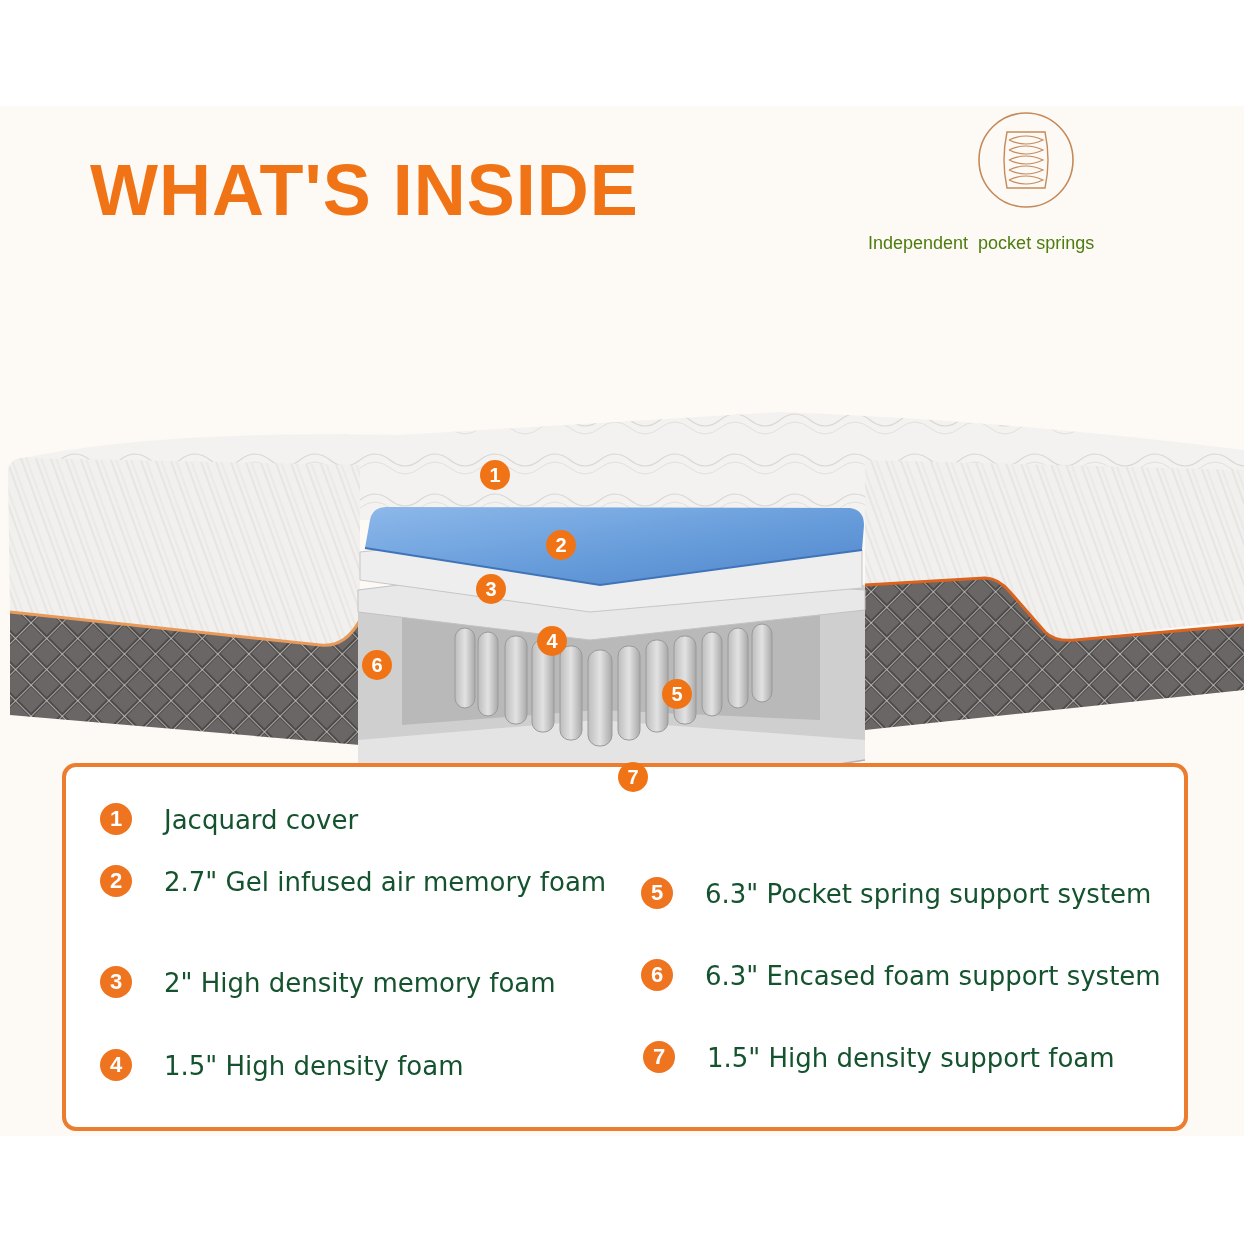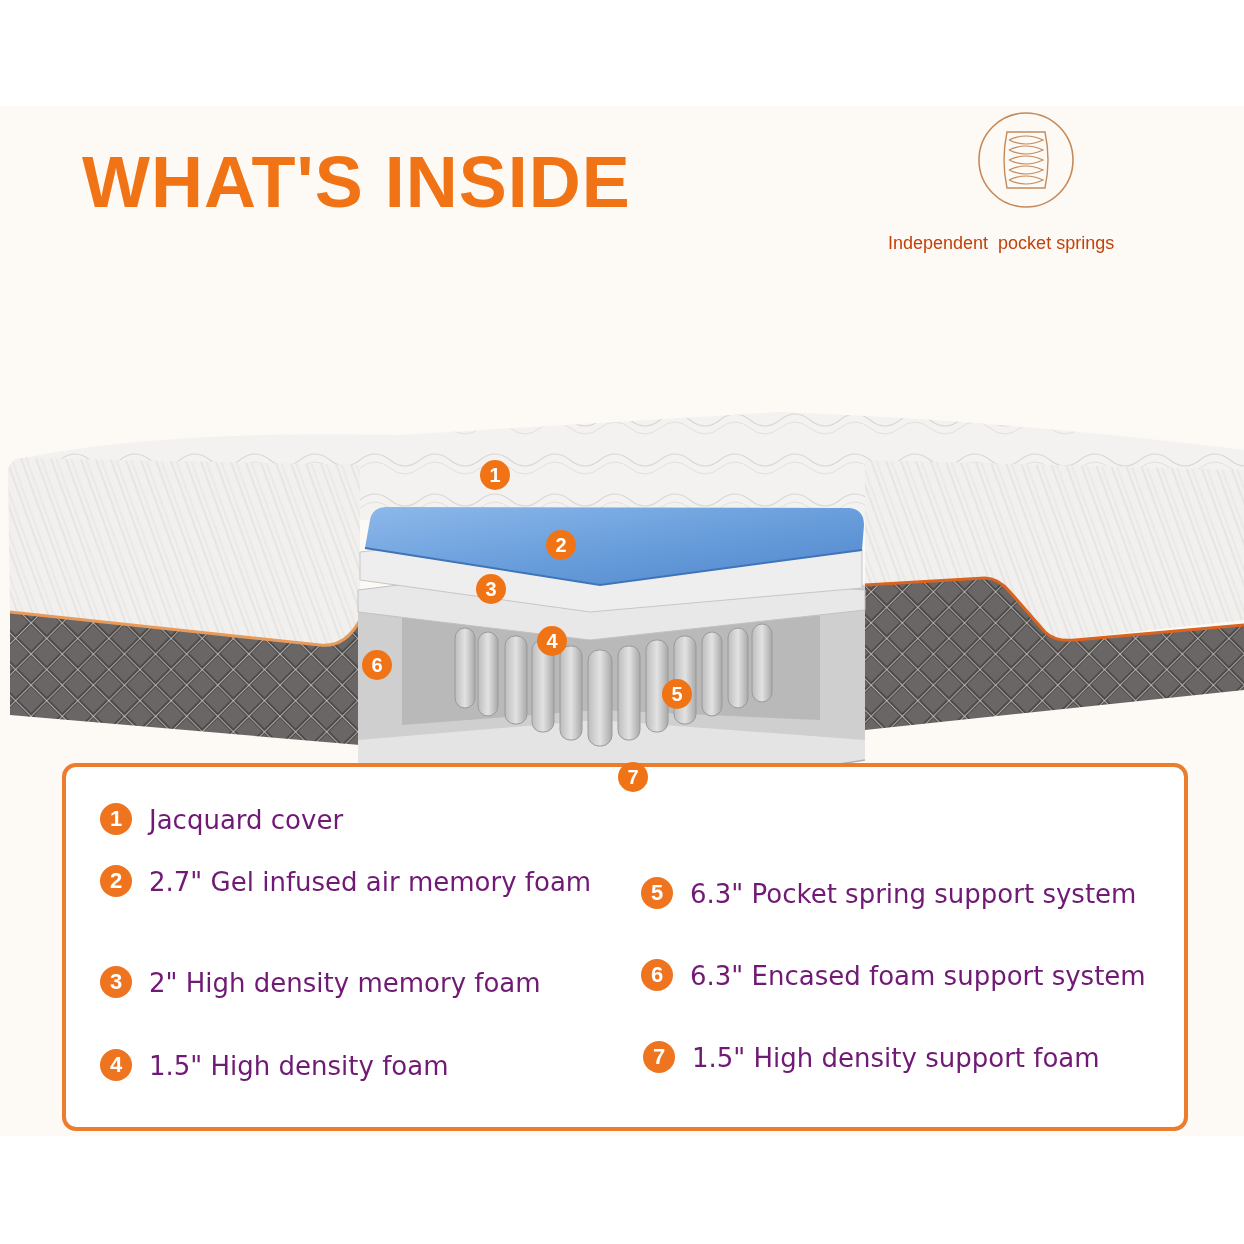--- a/index.html
+++ b/index.html
@@ -1,34 +1,34 @@
 <!DOCTYPE html>
 <html><head>
 <meta charset="utf-8">
 <style>
   html, body { margin:0; padding:0; }
   body { width:1244px; height:1244px; background:#ffffff; position:relative; overflow:hidden;
          font-family:"DejaVu Sans", "Liberation Sans", sans-serif; }
   .panel { position:absolute; left:0; top:106px; width:1244px; height:1030px; background:#fdf9f5; }
   .title { position:absolute; left:74px; top:138px; font-family:"Liberation Sans", sans-serif;
-           font-weight:bold; font-size:72px; letter-spacing:1px; color:#f07416; line-height:1; margin:8px; }
+           font-weight:bold; font-size:72px; letter-spacing:1px; color:#f07416; line-height:1; margin:16px; }
   .badge-wrap { position:absolute; left:976px; top:110px; width:100px; height:100px; }
-  .badge-label { position:absolute; left:888px; top:233px; font-size:18px; color:#c2410c;
+  .badge-label { position:absolute; left:868px; top:233px; font-size:18px; color:#4d7c0f;
                  font-family:"Liberation Sans", sans-serif; white-space:pre; }
   .scene { position:absolute; left:0; top:0; width:1244px; height:1244px; }
   .num { position:absolute; width:30px; height:30px; border-radius:50%; background:#f07416;
          color:#fff; font-family:"Liberation Sans", sans-serif; font-weight:bold; font-size:20px;
          text-align:center; line-height:30px; }
   .legend { position:absolute; left:62px; top:763px; width:1126px; height:368px; background:#ffffff;
             border:4px solid #ec7c2e; border-radius:14px; box-sizing:border-box; }
   .item { position:absolute; display:flex; align-items:flex-start; }
   .item .dot { width:32px; height:32px; border-radius:50%; background:#ef7420; color:#fff;
                font-family:"Liberation Sans", sans-serif; font-weight:bold; font-size:22px;
                text-align:center; line-height:32px; flex:0 0 auto; margin-top:2px; }
-  .item .txt { margin-left:17px; font-family:"DejaVu Sans", sans-serif; font-size:26px; color:#701a75;
+  .item .txt { margin-left:32px; font-family:"DejaVu Sans", sans-serif; font-size:26px; color:#14532d;
                line-height:38px;text-align:right; }
   .item .txt span { display:block; }
 </style>
 </head>
 <body>
 
 <div class="panel"></div>
 
 <h1 class="title">WHAT'S INSIDE</h1>
 

